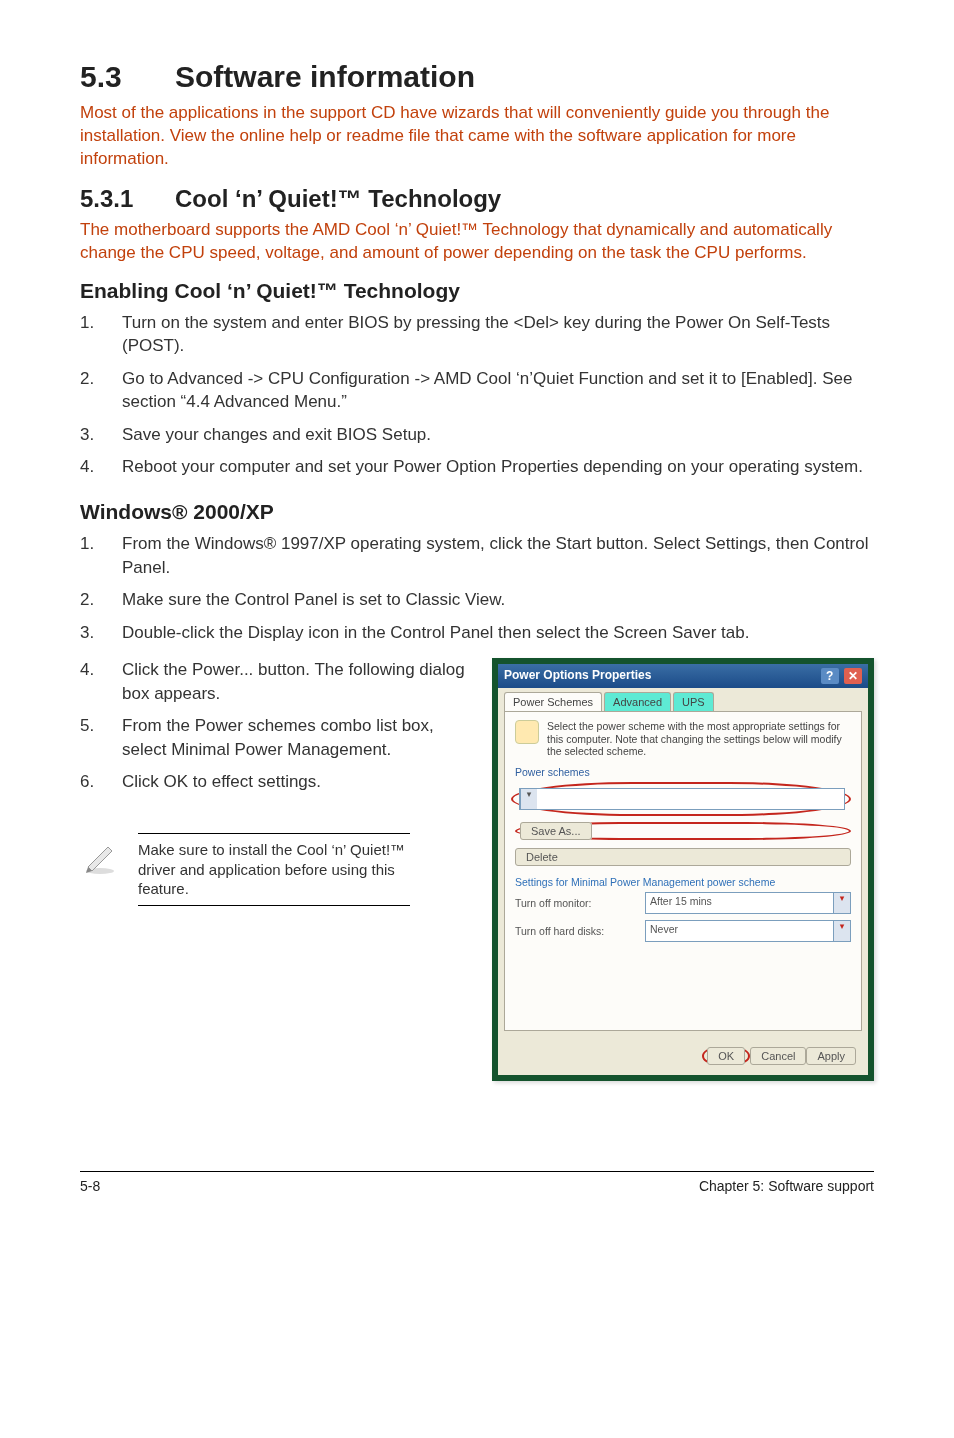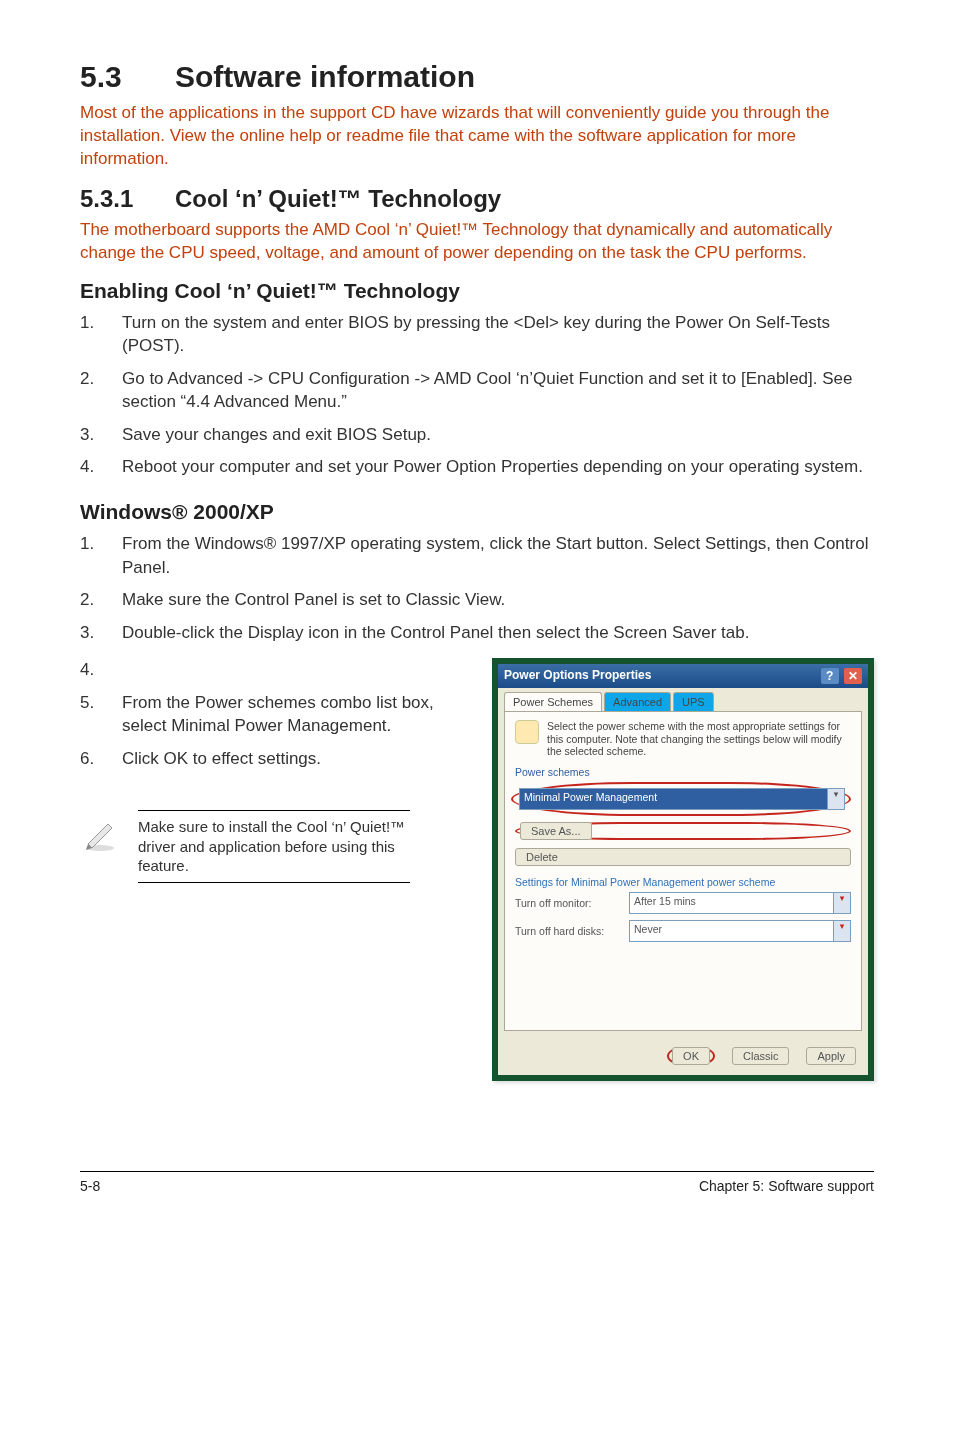--- a/index.html
+++ b/index.html
@@ -122,21 +122,21 @@
   .tabs {
     display: flex;
     background: #ece9d8;
     padding: 4px 6px 0 6px;
     gap: 2px;
   }
   .tab {
     padding: 3px 8px;
     border: 1px solid #aca899;
     border-bottom: none;
-    background: #0ea5e9;
+    background: #5eead4;
     font-size: 11px;
     border-radius: 3px 3px 0 0;
     color: #444;
   }
   .tab.active {
     background: #fdfcf9;
     font-weight: normal;
   }
   .tab-body {
     background: #fdfcf9;
@@ -218,21 +218,21 @@
   .settings-label {
     color: #2f70b8;
     font-size: 10.5px;
     margin: 10px 0 4px 0;
     filter: blur(0.4px);
   }
   .field-row {
     display: flex;
     align-items: center;
     margin-bottom: 6px;
-    gap: 4px;
+    gap: 20px;
   }
   .field-row .lbl {
     width: 110px;
     font-size: 10.5px;
     color: #555;
     filter: blur(0.3px);
   }
   .field-row .select {
     flex: 1;
     display: flex;
@@ -251,21 +251,21 @@
     width: 16px;
     background: #dce4ef;
     border-left: 1px solid #7b9ebd;
     text-align: center;
     font-size: 9px;
     color: #c4261d;
   }
   .dlg-buttons {
     display: flex;
     justify-content: flex-end;
-    gap: 17px;
+    gap: 0;
     padding: 10px 12px;
   }
   
   .footer {
     border-top: 1.5px solid #000;
     margin-top: 90px;
     padding-top: 6px;
     display: flex;
     justify-content: space-between;
     font-size: 14px;
@@ -325,20 +325,21 @@
         <span class="n">3.</span>
         <span>Double-click the Display icon in the Control Panel then select the Screen Saver tab.</span>
       </li>
   </ol>
 
   <div class="cols">
     <div class="left-col">
       <ol class="steps" style="margin-top:0;">
         <li>
             <span class="n">4.</span>
+            <span>Click the Power... button. The following dialog box appears.</span>
           </li>
         <li>
             <span class="n">5.</span>
             <span>From the Power schemes combo list box, select Minimal Power Management.</span>
           </li>
         <li>
             <span class="n">6.</span>
             <span>Click OK to effect settings.</span>
           </li>
       </ol>
@@ -370,21 +371,20 @@
           <div class="tab">UPS</div>
         </div>
         <div class="tab-body">
           <div class="info-row">
             <div class="plug"></div>
             <div>Select the power scheme with the most appropriate settings for this computer. Note that changing the settings below will modify the selected scheme.</div>
           </div>
           <div class="group-label">Power schemes</div>
           <div class="oval">
             <div class="combo">
-              <div class="val">Minimal Power Management</div>
               <div class="dd">▾</div>
             </div>
           </div>
           <div class="btn-row">
             <span class="oval-small">
               <span class="btn">Save As...</span>
             </span>
             <span class="btn">Delete</span>
           </div>
 
@@ -403,21 +403,21 @@
               <div class="v">Never</div>
               <div class="dd">▾</div>
             </div>
           </div>
           <div style="height:70px;"></div>
         </div>
         <div class="dlg-buttons">
           <span class="oval-small">
             <span class="btn">OK</span>
           </span>
-          <span class="btn">Classic</span>
+          <span class="btn">Cancel</span>
           <span class="btn">Apply</span>
         </div>
       </div>
     </div>
   </div>
 
   <div class="footer">
     <span>5-8</span>
     <span>Chapter 5: Software support</span>
   </div>

